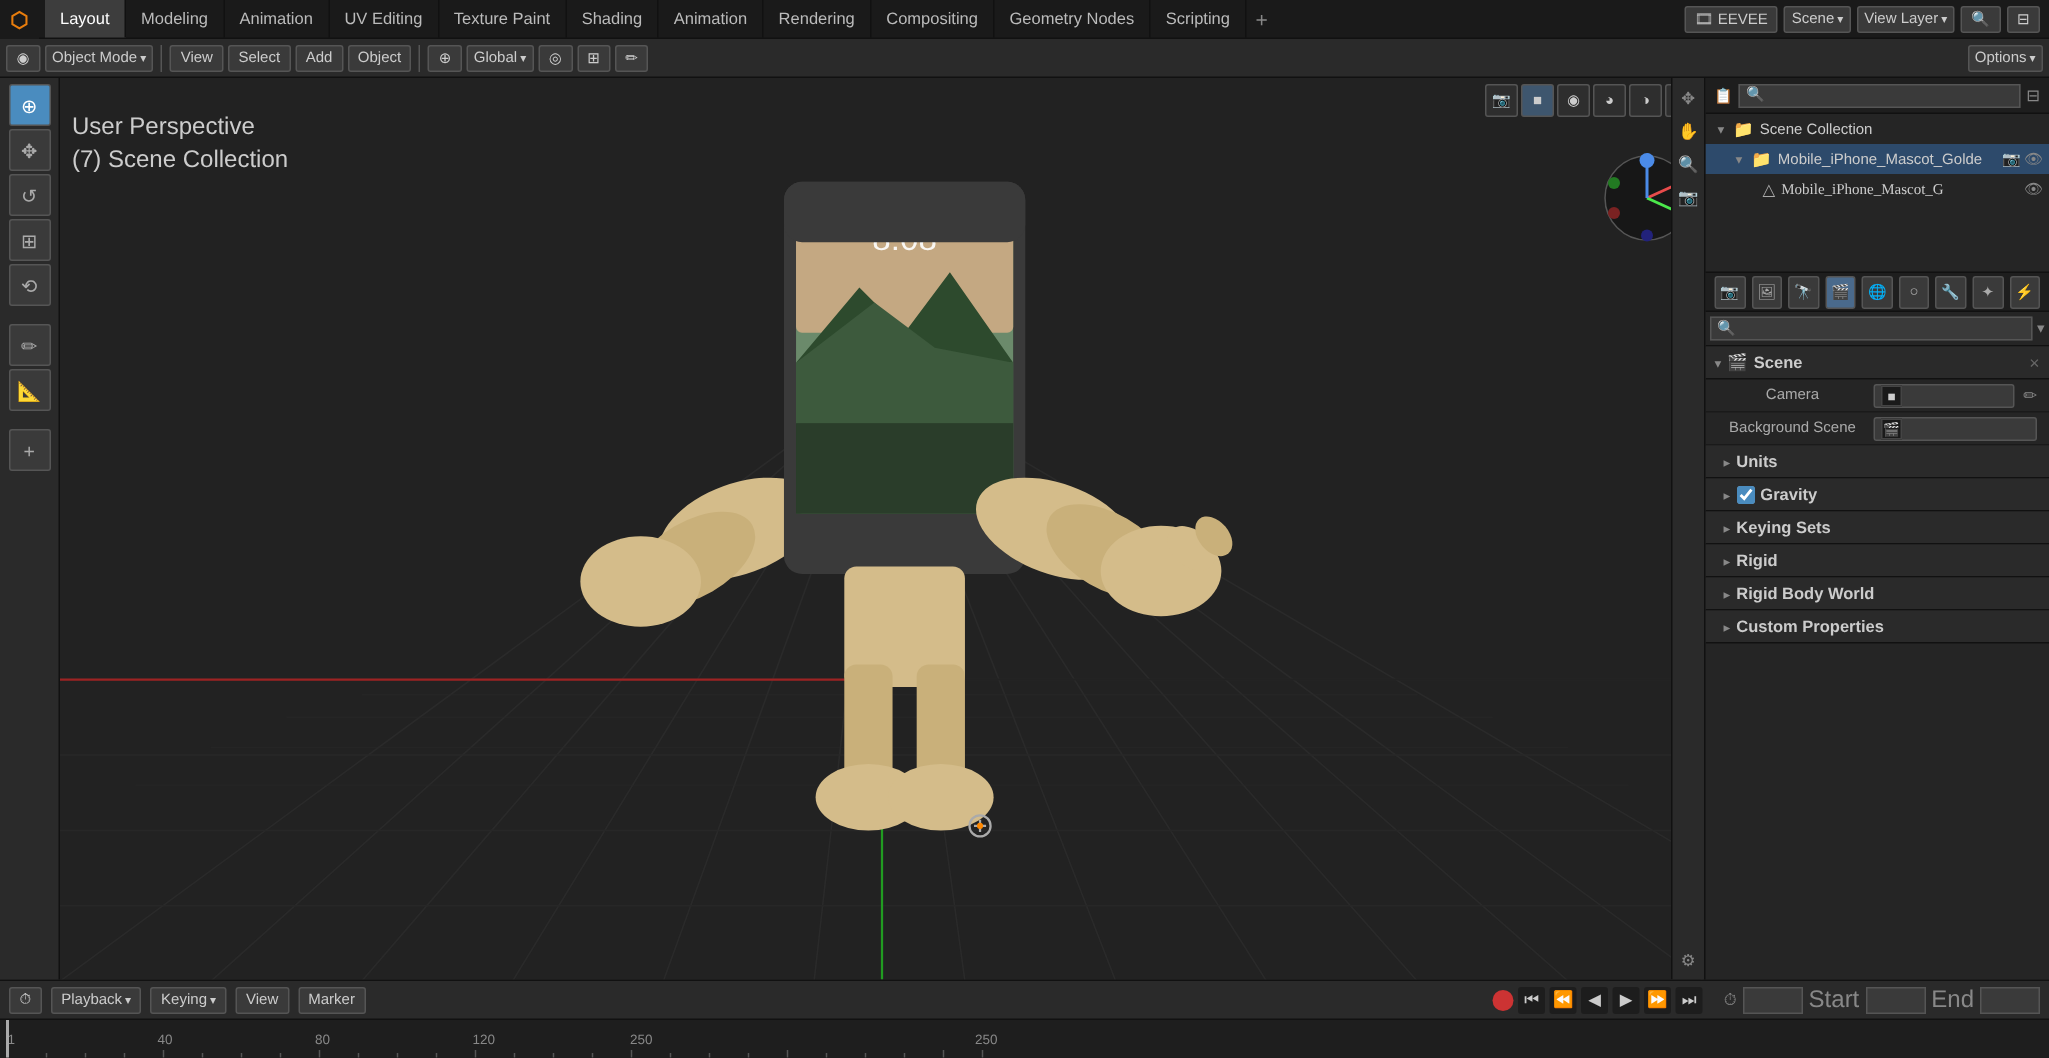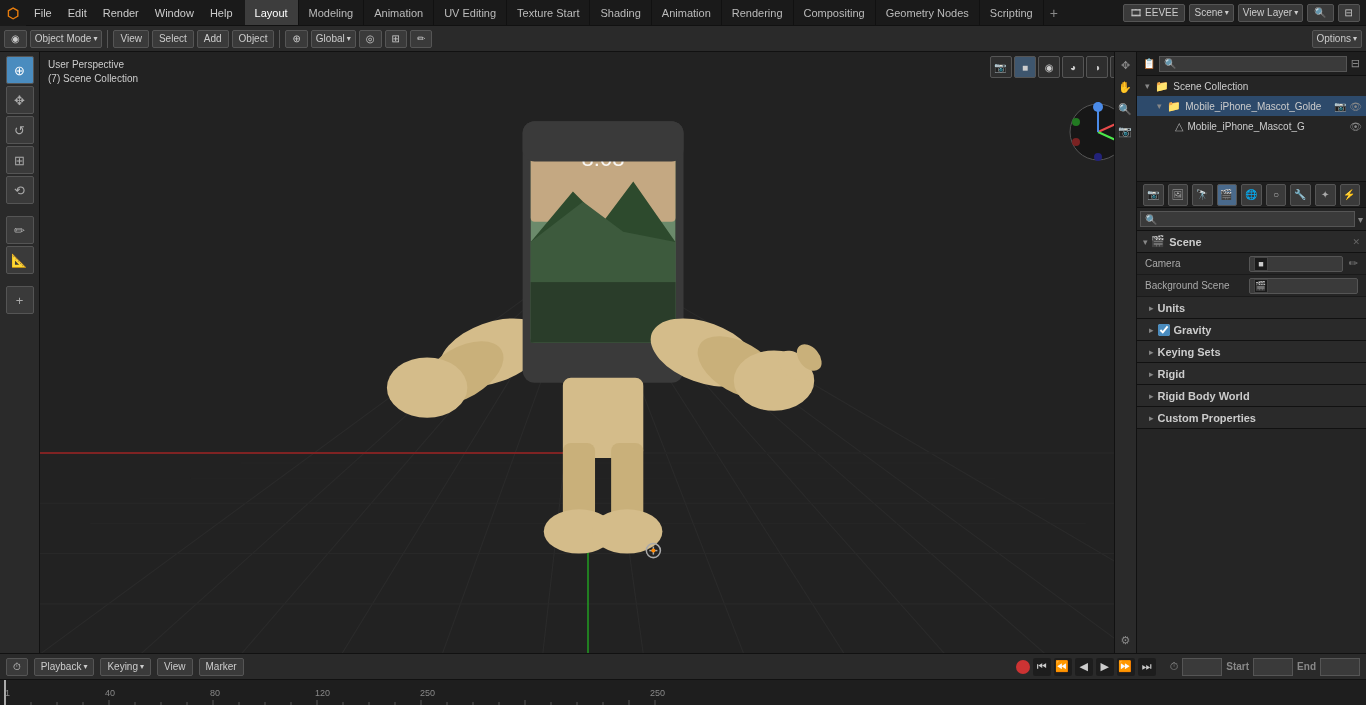--- a/index.html
+++ b/index.html
@@ -147,24 +147,24 @@
 
     
     #viewport {
       flex: 1;
       position: relative;
       background: #222;
       overflow: hidden;
     }
     .viewport-info {
       position: absolute;
-      top: 6px;
+      top: 22px;
       left: 8px;
       color: #ccc;
-      font-size: 10px;
+      font-size: 16px;
     }
     .viewport-info div { line-height: 1.4; }
 
     
     .viewport-controls-top {
       position: absolute;
       top: 4px;
       right: 4px;
       display: flex;
       align-items: center;
@@ -303,21 +303,21 @@
       display: flex;
       align-items: center;
       padding: 0 8px;
       border-bottom: 1px solid #1a1a1a;
       gap: 4px;
     }
     .prop-label {
       width: 100px;
       font-size: 10px;
       color: #aaa;
-      text-align: left;
+      text-align: center;
       flex-shrink: 0;
     }
     .prop-value {
       flex: 1;
       height: 16px;
       background: #3a3a3a;
       border: 1px solid #555;
       display: flex;
       align-items: center;
       padding: 0 4px;
@@ -415,40 +415,33 @@
     
     .frame-input {
       width: 40px;
       background: #3a3a3a;
       border: 1px solid #555;
       color: #ccc;
       text-align: center;
       font-size: 10px;
       height: 18px;
     }
-    .tl-label { font-size: 10px; color: #888; font-weight: bold; }
+    .tl-label { font-size: 16px; color: #888; }
   </style>
 </head>
 <body>
 
 <div id="top-menu">
   <div class="blender-logo">⬡</div>
-  <div class="menu-items">
-    <div class="menu-item">File</div>
-    <div class="menu-item">Edit</div>
-    <div class="menu-item">Render</div>
-    <div class="menu-item">Window</div>
-    <div class="menu-item">Help</div>
-  </div>
   <div class="workspace-tabs">
     <div class="workspace-tab active">Layout</div>
     <div class="workspace-tab">Modeling</div>
     <div class="workspace-tab">Animation</div>
     <div class="workspace-tab">UV Editing</div>
-    <div class="workspace-tab">Texture Start</div>
+    <div class="workspace-tab">Texture Paint</div>
     <div class="workspace-tab">Shading</div>
     <div class="workspace-tab">Animation</div>
     <div class="workspace-tab">Rendering</div>
     <div class="workspace-tab">Compositing</div>
     <div class="workspace-tab">Geometry Nodes</div>
     <div class="workspace-tab">Scripting</div>
     <div class="workspace-tab-add">+</div>
   </div>
   <div class="top-right">
     <div class="toolbar-btn">🎞 EEVEE</div>
@@ -663,21 +656,21 @@
         <span class="outliner-icon" style="color:#e87d0d;">📁</span>
         <span class="outliner-text" style="font-size:10px;">Mobile_iPhone_Mascot_Golde</span>
         <div class="outliner-icons">
           <span class="o-icon">📷</span>
           <span class="o-icon">👁</span>
         </div>
       </div>
       <div class="outliner-item" style="padding-left:32px;">
         <span class="outliner-expand"> </span>
         <span class="outliner-icon" style="color:#aaa;">△</span>
-        <span class="outliner-text" style="font-size:10px;">Mobile_iPhone_Mascot_G</span>
+        <span class="outliner-text" style="font-size:10px;font-family:Liberation Serif, serif;">Mobile_iPhone_Mascot_G</span>
         <div class="outliner-icons">
           <span class="o-icon">👁</span>
         </div>
       </div>
     </div>
 
     <div id="properties-area">
 
       <div class="props-header">
         <div class="prop-icon-btn">📷</div>

